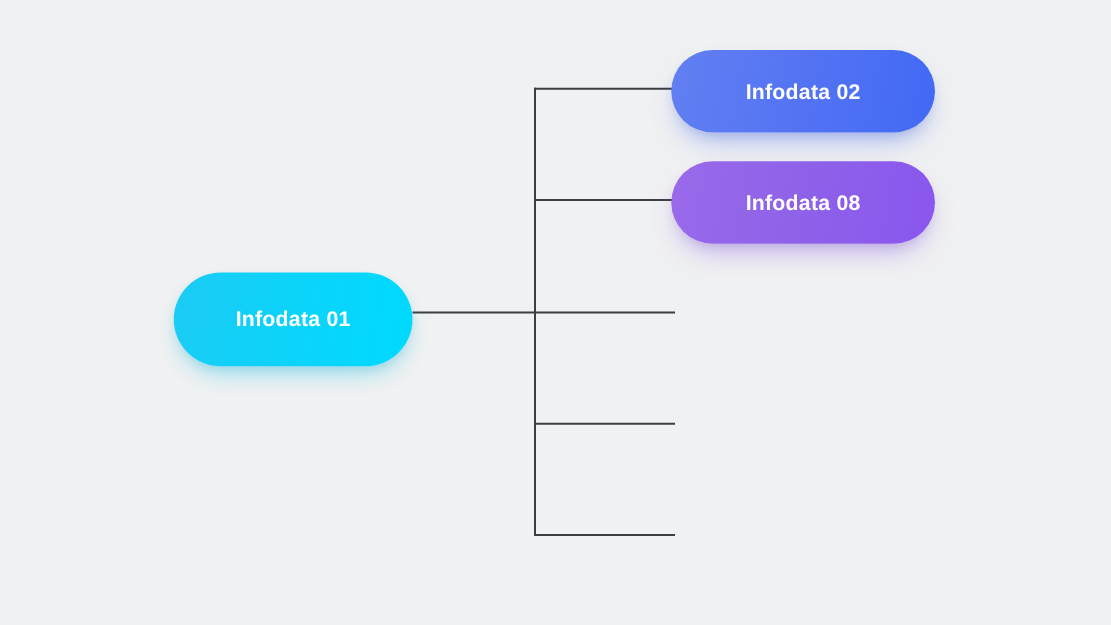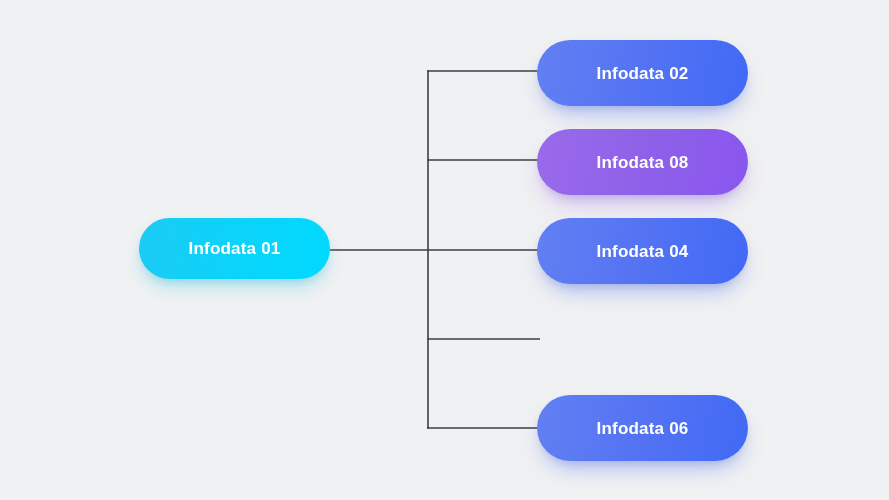--- a/index.html
+++ b/index.html
@@ -49,21 +49,21 @@
     letter-spacing: 0.2px;
     white-space: nowrap;
     line-height: 1;
   }
 
   
   #node-root {
     left: 139px;
     top: 218px;
     width: 191px;
-    height: 61px;
+    height: 75px;
     background: linear-gradient(100deg, #1ccbf4 0%, #0ad4fa 55%, #00d9ff 100%);
     box-shadow: 0 10px 20px -6px rgba(10, 200, 240, 0.45),
                 0 4px 10px -4px rgba(60, 70, 90, 0.18);
   }
 
   
   .node-branch {
     left: 537px;
     width: 211px;
     height: 66px;
@@ -107,22 +107,16 @@
   </div>
 
   <div class="node node-branch fill-blue" style="top:40px;">
     <span class="node-label">Infodata 02</span>
   </div>
 
   <div class="node node-branch fill-purple" style="top:129px;">
     <span class="node-label">Infodata 08</span>
   </div>
 
-  <div class="node node-branch fill-blue" style="top:218px;">
-    <span class="node-label">Infodata 04</span>
-  </div>
 
 
-  <div class="node node-branch fill-blue" style="top:395px;">
-    <span class="node-label">Infodata 06</span>
-  </div>
 
 </div>
 
 </body></html>

